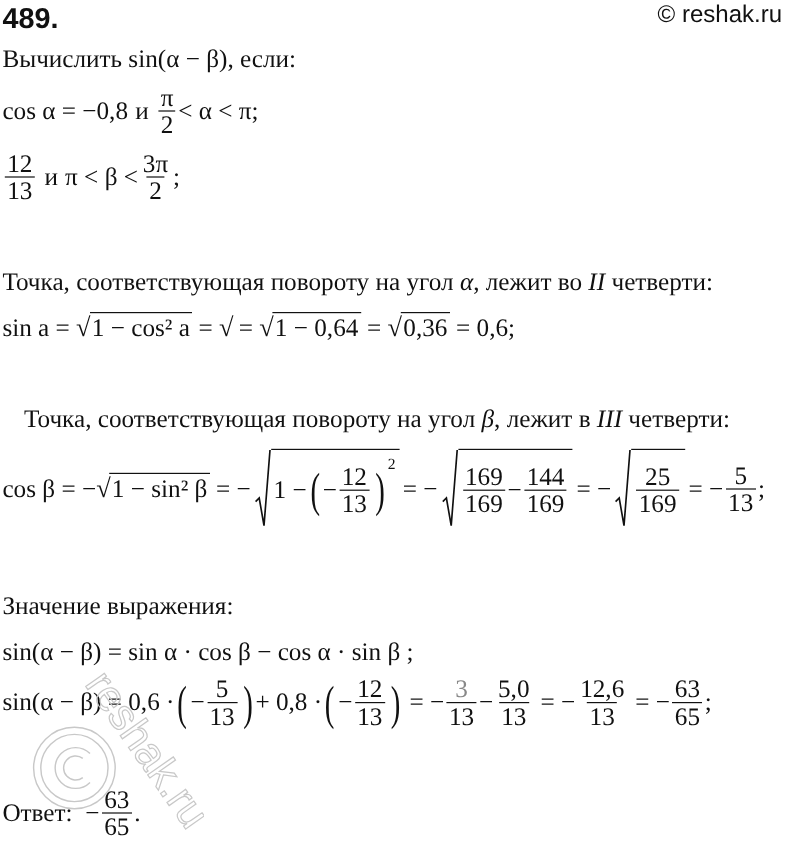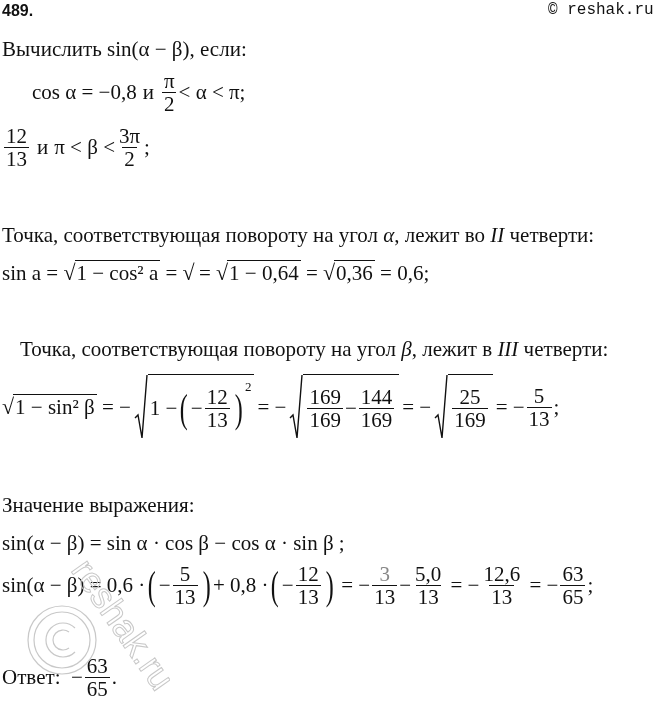--- a/index.html
+++ b/index.html
@@ -1,21 +1,21 @@
 <!DOCTYPE html>
 <html><head>
 <meta charset="utf-8">
 <style>
   html, body { margin:0; padding:0; background:#fff; }
   body { width:655px; height:707px; position:relative; overflow:hidden;
          font-family:"Liberation Serif","DejaVu Serif",serif; color:#111; }
   .abs { position:absolute; white-space:nowrap; }
   .t { font-size:21px; }
-  .num { font-family:"Liberation Sans","DejaVu Sans",sans-serif; font-weight:bold; font-size:16px; }
-  .copy { font-family:Liberation Mono, monospace; font-size:16px; }
+  .num { font-family:"Liberation Sans","DejaVu Sans",sans-serif; font-weight:bold; font-size:24px; }
+  .copy { font-family:Liberation Sans, sans-serif; font-size:20px; }
   .m { font-size:21px; display:flex; align-items:center; }
   i.g { font-style:italic; }
   .frac { display:inline-flex; flex-direction:column; align-items:center; vertical-align:middle; margin:0 2px; }
   .frac .n { line-height:22px; padding:0 2px; }
   .frac .d { line-height:22px; border-top:1.3px solid #111; padding:0 2px; }
   .sq { display:inline-flex; align-items:stretch; }
   .sq .rad { font-size:22px; margin-right:-1px; }
   .sq .body { border-top:1.3px solid #111; padding:0 2px; display:inline-flex; align-items:center; }
   .bigsq { display:inline-flex; align-items:stretch; margin:0 3px; }
   .bigsq svg { display:block; }
@@ -30,21 +30,21 @@
 <body>
 
 <div class="abs num" style="left:2px;top:2px;">489.</div>
 <div class="abs copy" style="left:548px;top:1px;">© reshak.ru</div>
 
 <div class="abs t" style="left:2px;top:37px;">
   <span>Вычислить</span>
   <span>sin(α − β)</span><span>, если:</span>
 </div>
 
-<div class="abs m" style="left:2px;top:70px;margin-left:30px;">
+<div class="abs m" style="left:2px;top:70px;">
   <span>cos α = −0,8</span>
   <span class="sp"></span>
     <span>и</span>
     <span class="sp"></span>
   <span class="frac">
     <span class="n">π</span>
     <span class="d">2</span>
   </span>
   <span>&lt; α &lt; π;</span>
 </div>
@@ -96,20 +96,21 @@
 </div>
 
 <div class="abs t" style="left:20px;top:337px;">
   <span>Точка, соответствующая повороту на угол</span>
   <i class="g">β</i><span>, лежит в</span>
   <i class="g">III</i>
   <span>четверти:</span>
 </div>
 
 <div class="abs m" style="left:2px;top:372px;height:70px;">
+  <span>cos β = −</span>
   <span class="sq">
       <span class="rad">√</span>
       <span class="body">1 − sin² β</span>
     </span>
   &nbsp;<span>=</span>&nbsp;<span>−</span>
   <span class="bigsq">
     <svg width="14" height="66" viewBox="0 0 14 66">
         <path d="M1 44 L4 41 L8 64 L13 1" fill="none" stroke="#111" stroke-width="1.4"></path>
       </svg>
     <span class="body">

